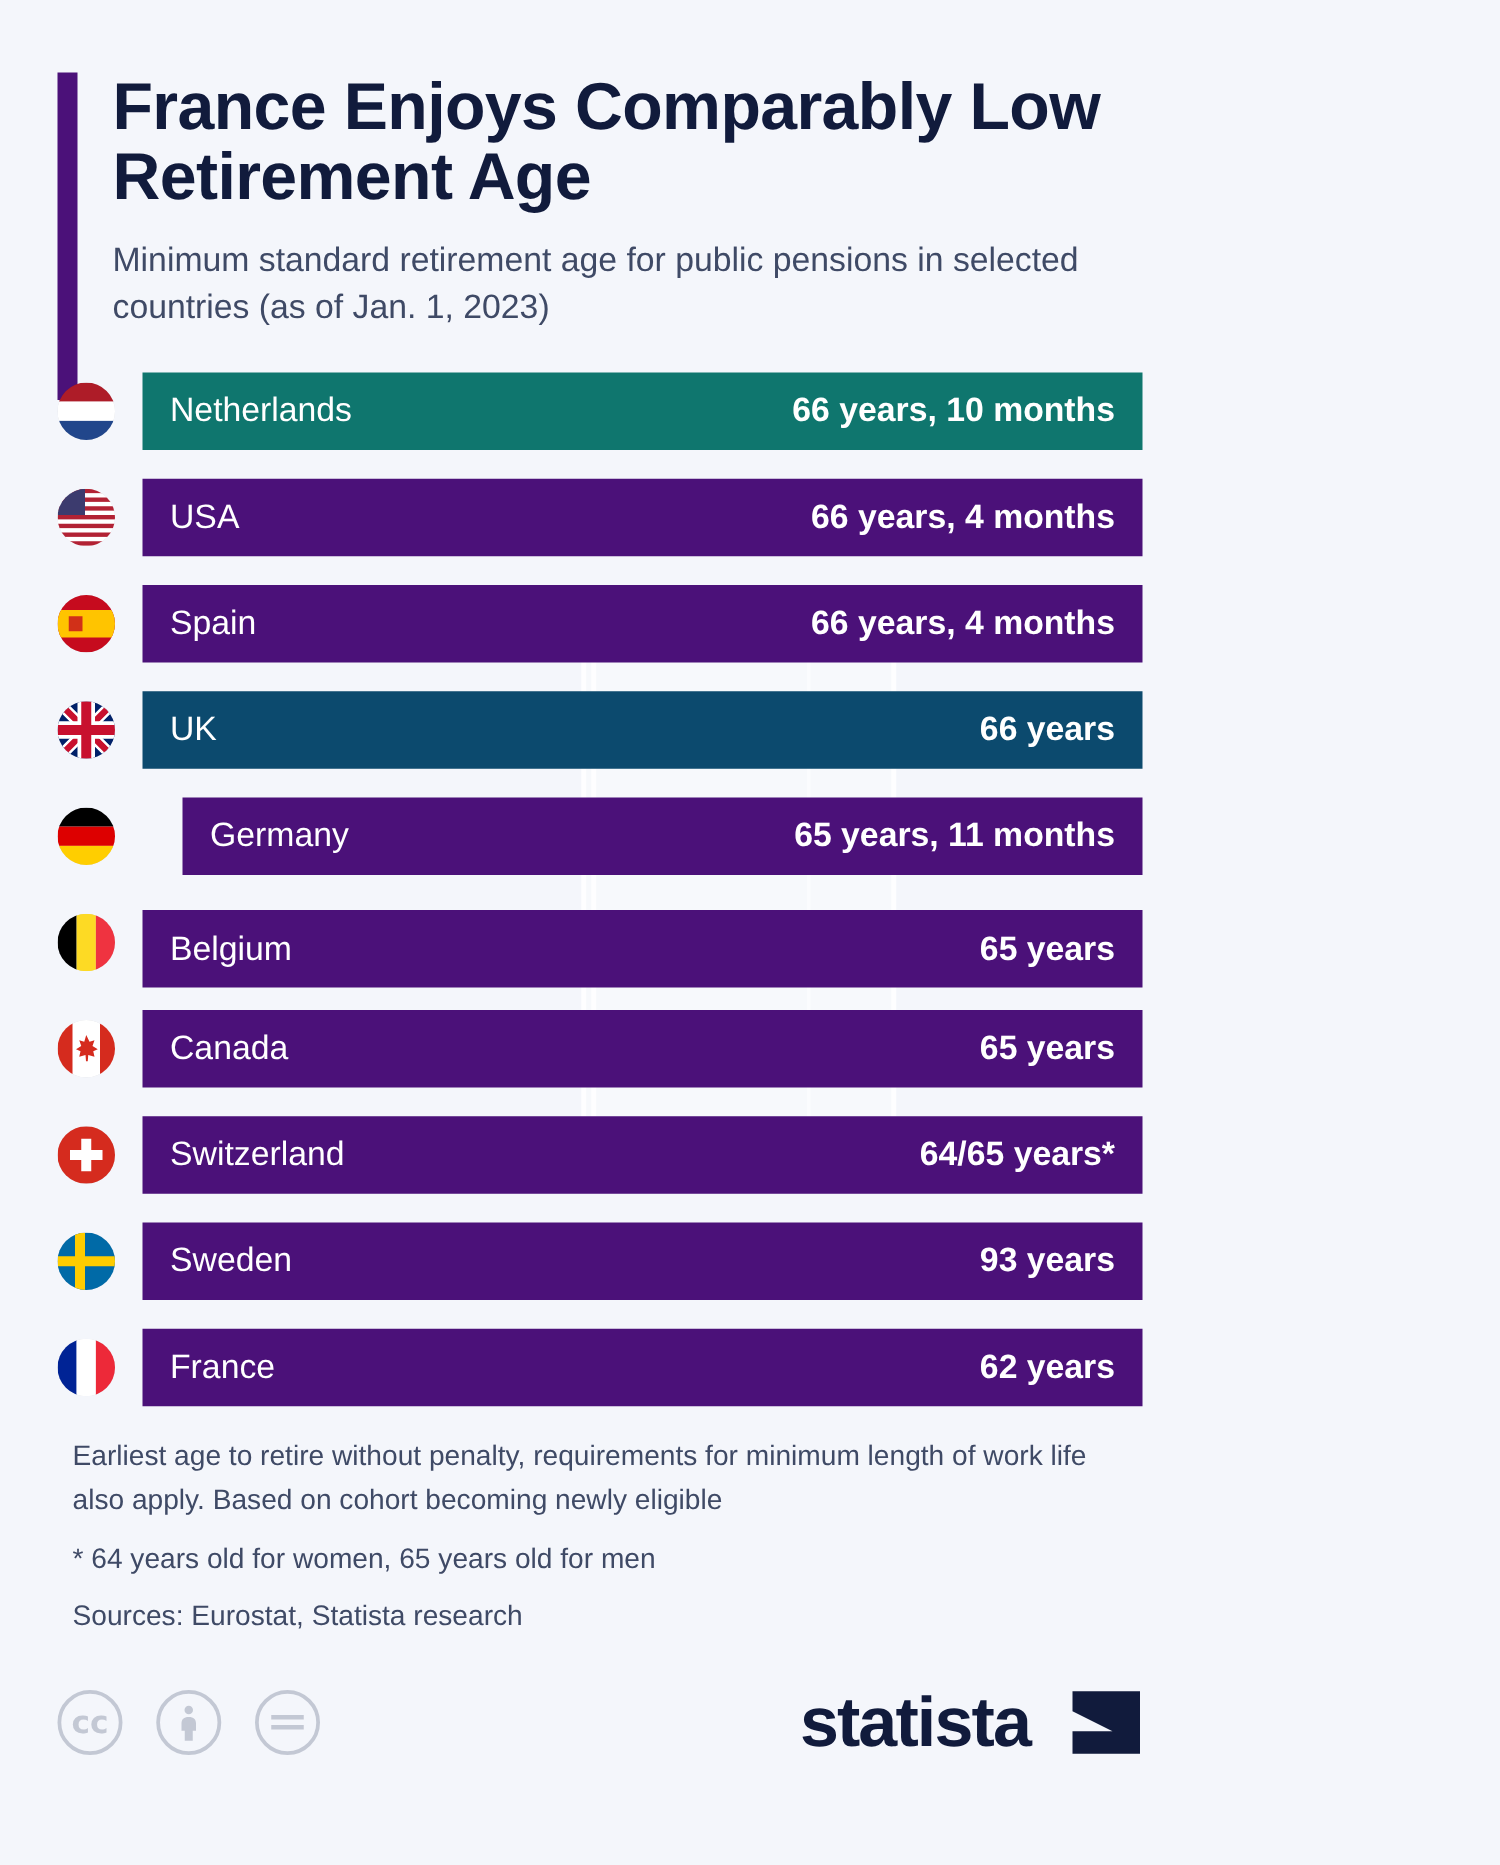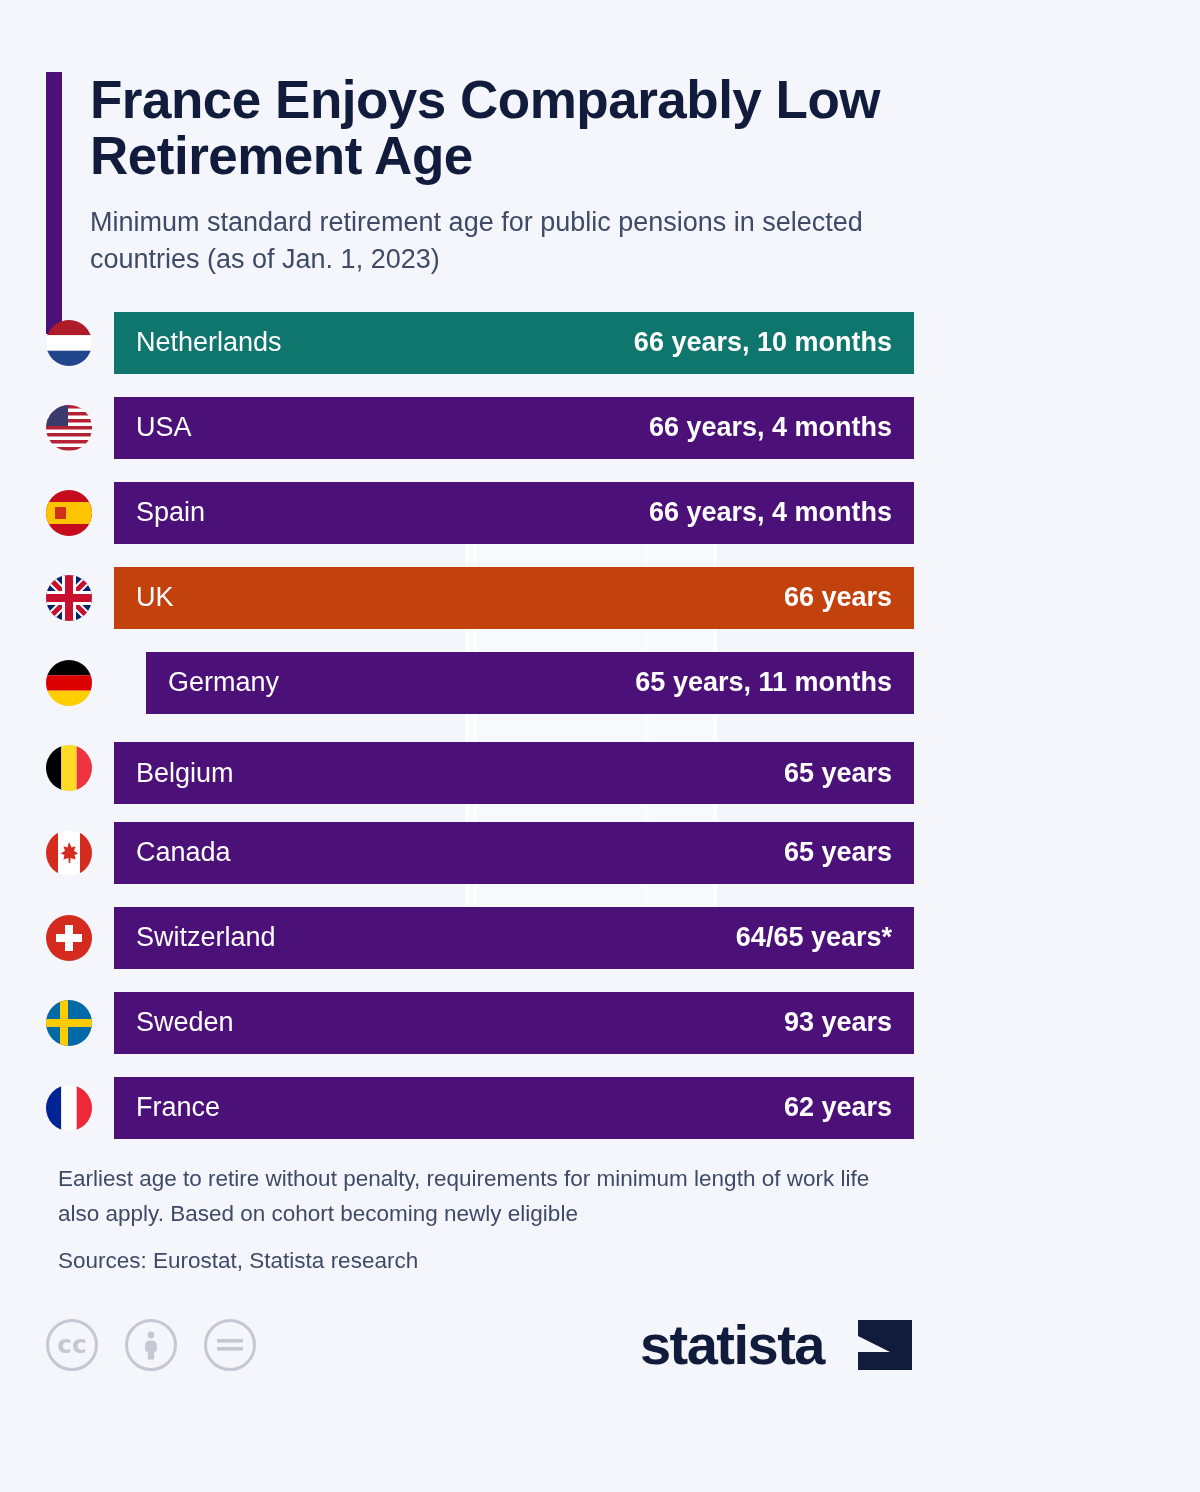--- a/index.html
+++ b/index.html
@@ -13,21 +13,21 @@
     font-family: "Liberation Sans", sans-serif;
     color: #101b3d;
     position: relative;
     overflow: hidden;
   }
   .sheet {
     position: relative;
     width: 960px;
     height: 1492px;
     box-sizing: border-box;
-    padding: 14px 46px;
+    padding: 0 46px;
   }
 
   
   .header {
     position: relative;
     padding-top: 58px;
     padding-left: 44px;
   }
   .accent-bar {
     position: absolute;
@@ -209,21 +209,21 @@
         </div>
       </div>
       <div class="row">
         <div class="flag"><svg width="46" height="46" viewBox="0 0 46 46" xmlns="http://www.w3.org/2000/svg">
             <rect width="46" height="46" fill="#012169"></rect>
         <path d="M0 0 L46 46 M46 0 L0 46" stroke="#ffffff" stroke-width="9"></path>
         <path d="M0 0 L46 46 M46 0 L0 46" stroke="#c8102e" stroke-width="5"></path>
         <path d="M23 0 V46 M0 23 H46" stroke="#ffffff" stroke-width="14"></path>
         <path d="M23 0 V46 M0 23 H46" stroke="#c8102e" stroke-width="8"></path>
           </svg></div>
-        <div class="bar" style="width: 985.92px; background: #c2410c;">
+        <div class="bar" style="width: 985.92px; background: #0c4a6e;">
           <span class="label">UK</span>
           <span class="value">66 years</span>
         </div>
       </div>
       <div class="row">
         <div class="flag"><svg width="46" height="46" viewBox="0 0 46 46" xmlns="http://www.w3.org/2000/svg">
             <rect width="46" height="15.3" fill="#000000"></rect>
             <rect y="15.3" width="46" height="15.4" fill="#dd0000"></rect>
             <rect y="30.7" width="46" height="15.3" fill="#ffce00"></rect>
           </svg></div>
@@ -285,20 +285,21 @@
           </svg></div>
         <div class="bar" style="width: 814.32px; background: rgb(75, 17, 121);">
           <span class="label">France</span>
           <span class="value">62 years</span>
         </div>
       </div>
     </div>
 
   <div class="footnotes">
     <p>Earliest age to retire without penalty, requirements for minimum length of work life also apply. Based on cohort becoming newly eligible</p>
+    <p>* 64 years old for women, 65 years old for men</p>
     <p class="srcline">Sources: Eurostat, Statista research</p>
   </div>
 
   <div class="bottom">
     <div class="cc-icons">
       <div class="cc">cc</div>
       <div class="cc">
         <svg width="26" height="30" viewBox="0 0 26 30" xmlns="http://www.w3.org/2000/svg">
           <circle cx="13" cy="5" r="3.4" fill="#c3c8d4"></circle>
           <path d="M13 10.5c-4 0-5.8 2-5.8 5v6h2.6v8h6.4v-8h2.6v-6c0-3-1.8-5-5.8-5z" fill="#c3c8d4"></path>

